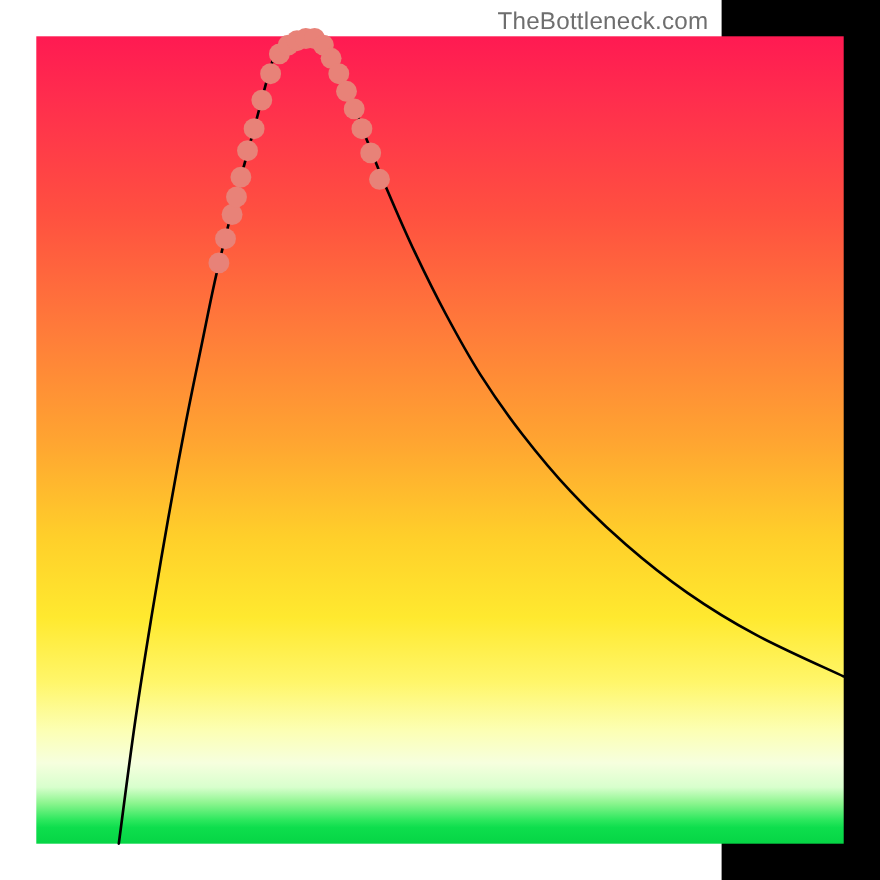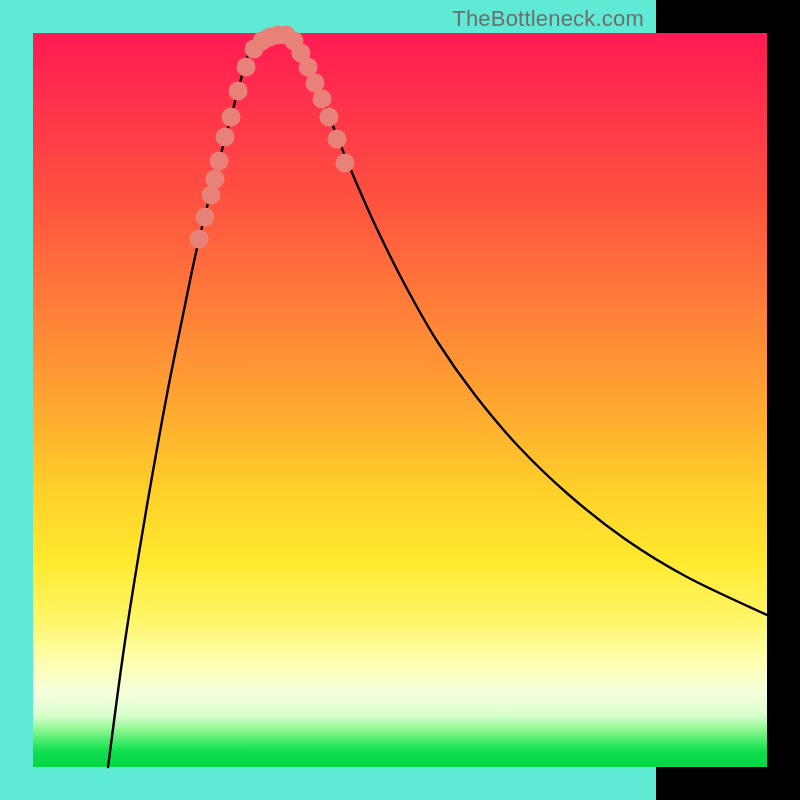--- a/index.html
+++ b/index.html
@@ -10,21 +10,21 @@
     background: #000;
     overflow: hidden;
     font-family: Arial, Helvetica, sans-serif;
   }
   .frame {
     position: absolute;
     left: 0;
     top: 0;
     width: 656px;
     height: 800px;
-    background: #5eead4;
+    background: #ffffff;
   }
   .plot {
     position: absolute;
     left: 33px;
     top: 33px;
     width: 734px;
     height: 734px;
     
     background: linear-gradient(
       to bottom,

